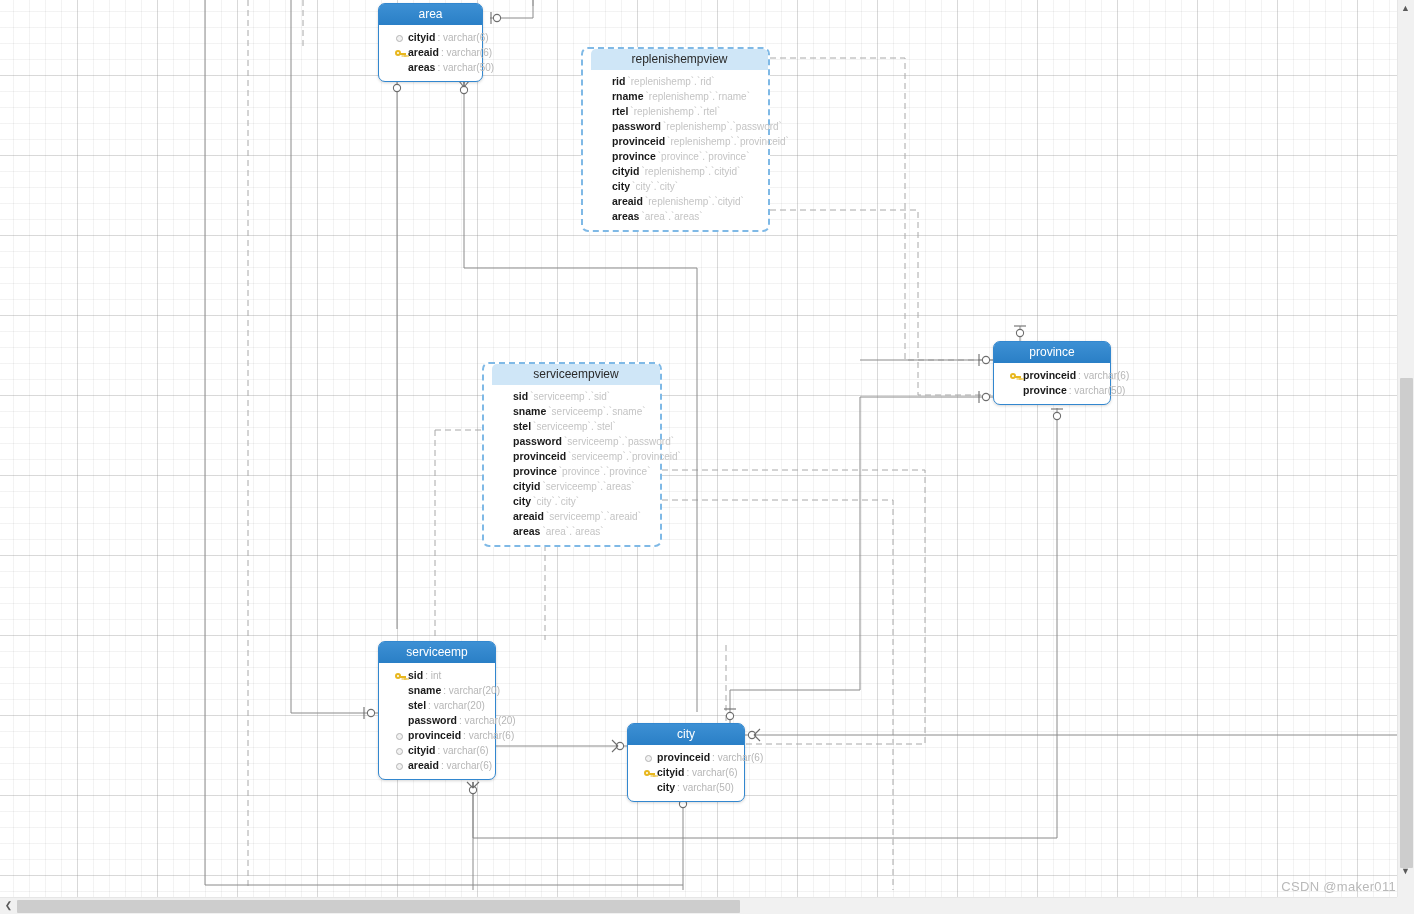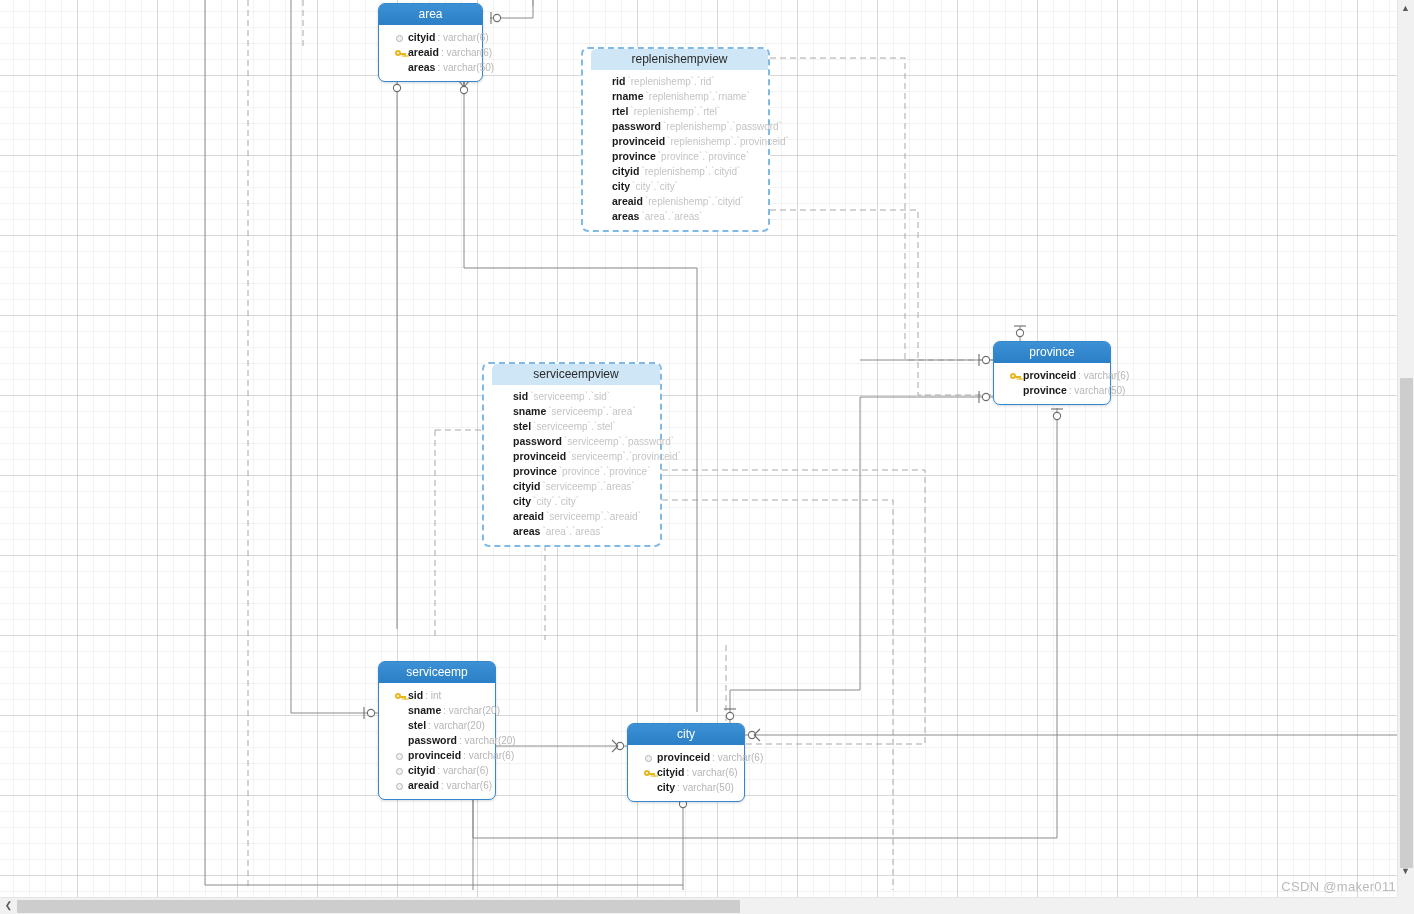--- a/index.html
+++ b/index.html
@@ -402,21 +402,21 @@
           <div class="ent-header">serviceempview</div>
           <div class="ent-body">
             <div class="field">
               <span class="f-icon none"></span>
               <span class="f-name">sid</span>
               <span class="f-type">`serviceemp`.`sid`</span>
             </div>
             <div class="field">
               <span class="f-icon none"></span>
               <span class="f-name">sname</span>
-              <span class="f-type">`serviceemp`.`area`</span>
+              <span class="f-type">`serviceemp`.`sname`</span>
             </div>
             <div class="field">
               <span class="f-icon none"></span>
               <span class="f-name">stel</span>
               <span class="f-type">`serviceemp`.`stel`</span>
             </div>
             <div class="field">
               <span class="f-icon none"></span>
               <span class="f-name">password</span>
               <span class="f-type">`serviceemp`.`password`</span>
@@ -461,21 +461,21 @@
               <span class="f-name">provinceid</span>
               <span class="f-type">: varchar(6)</span>
             </div>
             <div class="field">
               <span class="f-icon none"></span>
               <span class="f-name">province</span>
               <span class="f-type">: varchar(50)</span>
             </div>
           </div>
         </div>
-        <div class="entity table" style="left: 378px; top: 641px; width: 118px; margin-top: 20px;">
+        <div class="entity table" style="left: 378px; top: 641px; width: 118px;">
           <div class="ent-header">serviceemp</div>
           <div class="ent-body">
             <div class="field">
               <span class="f-icon key"></span>
               <span class="f-name">sid</span>
               <span class="f-type">: int</span>
             </div>
             <div class="field">
               <span class="f-icon none"></span>
               <span class="f-name">sname</span>

